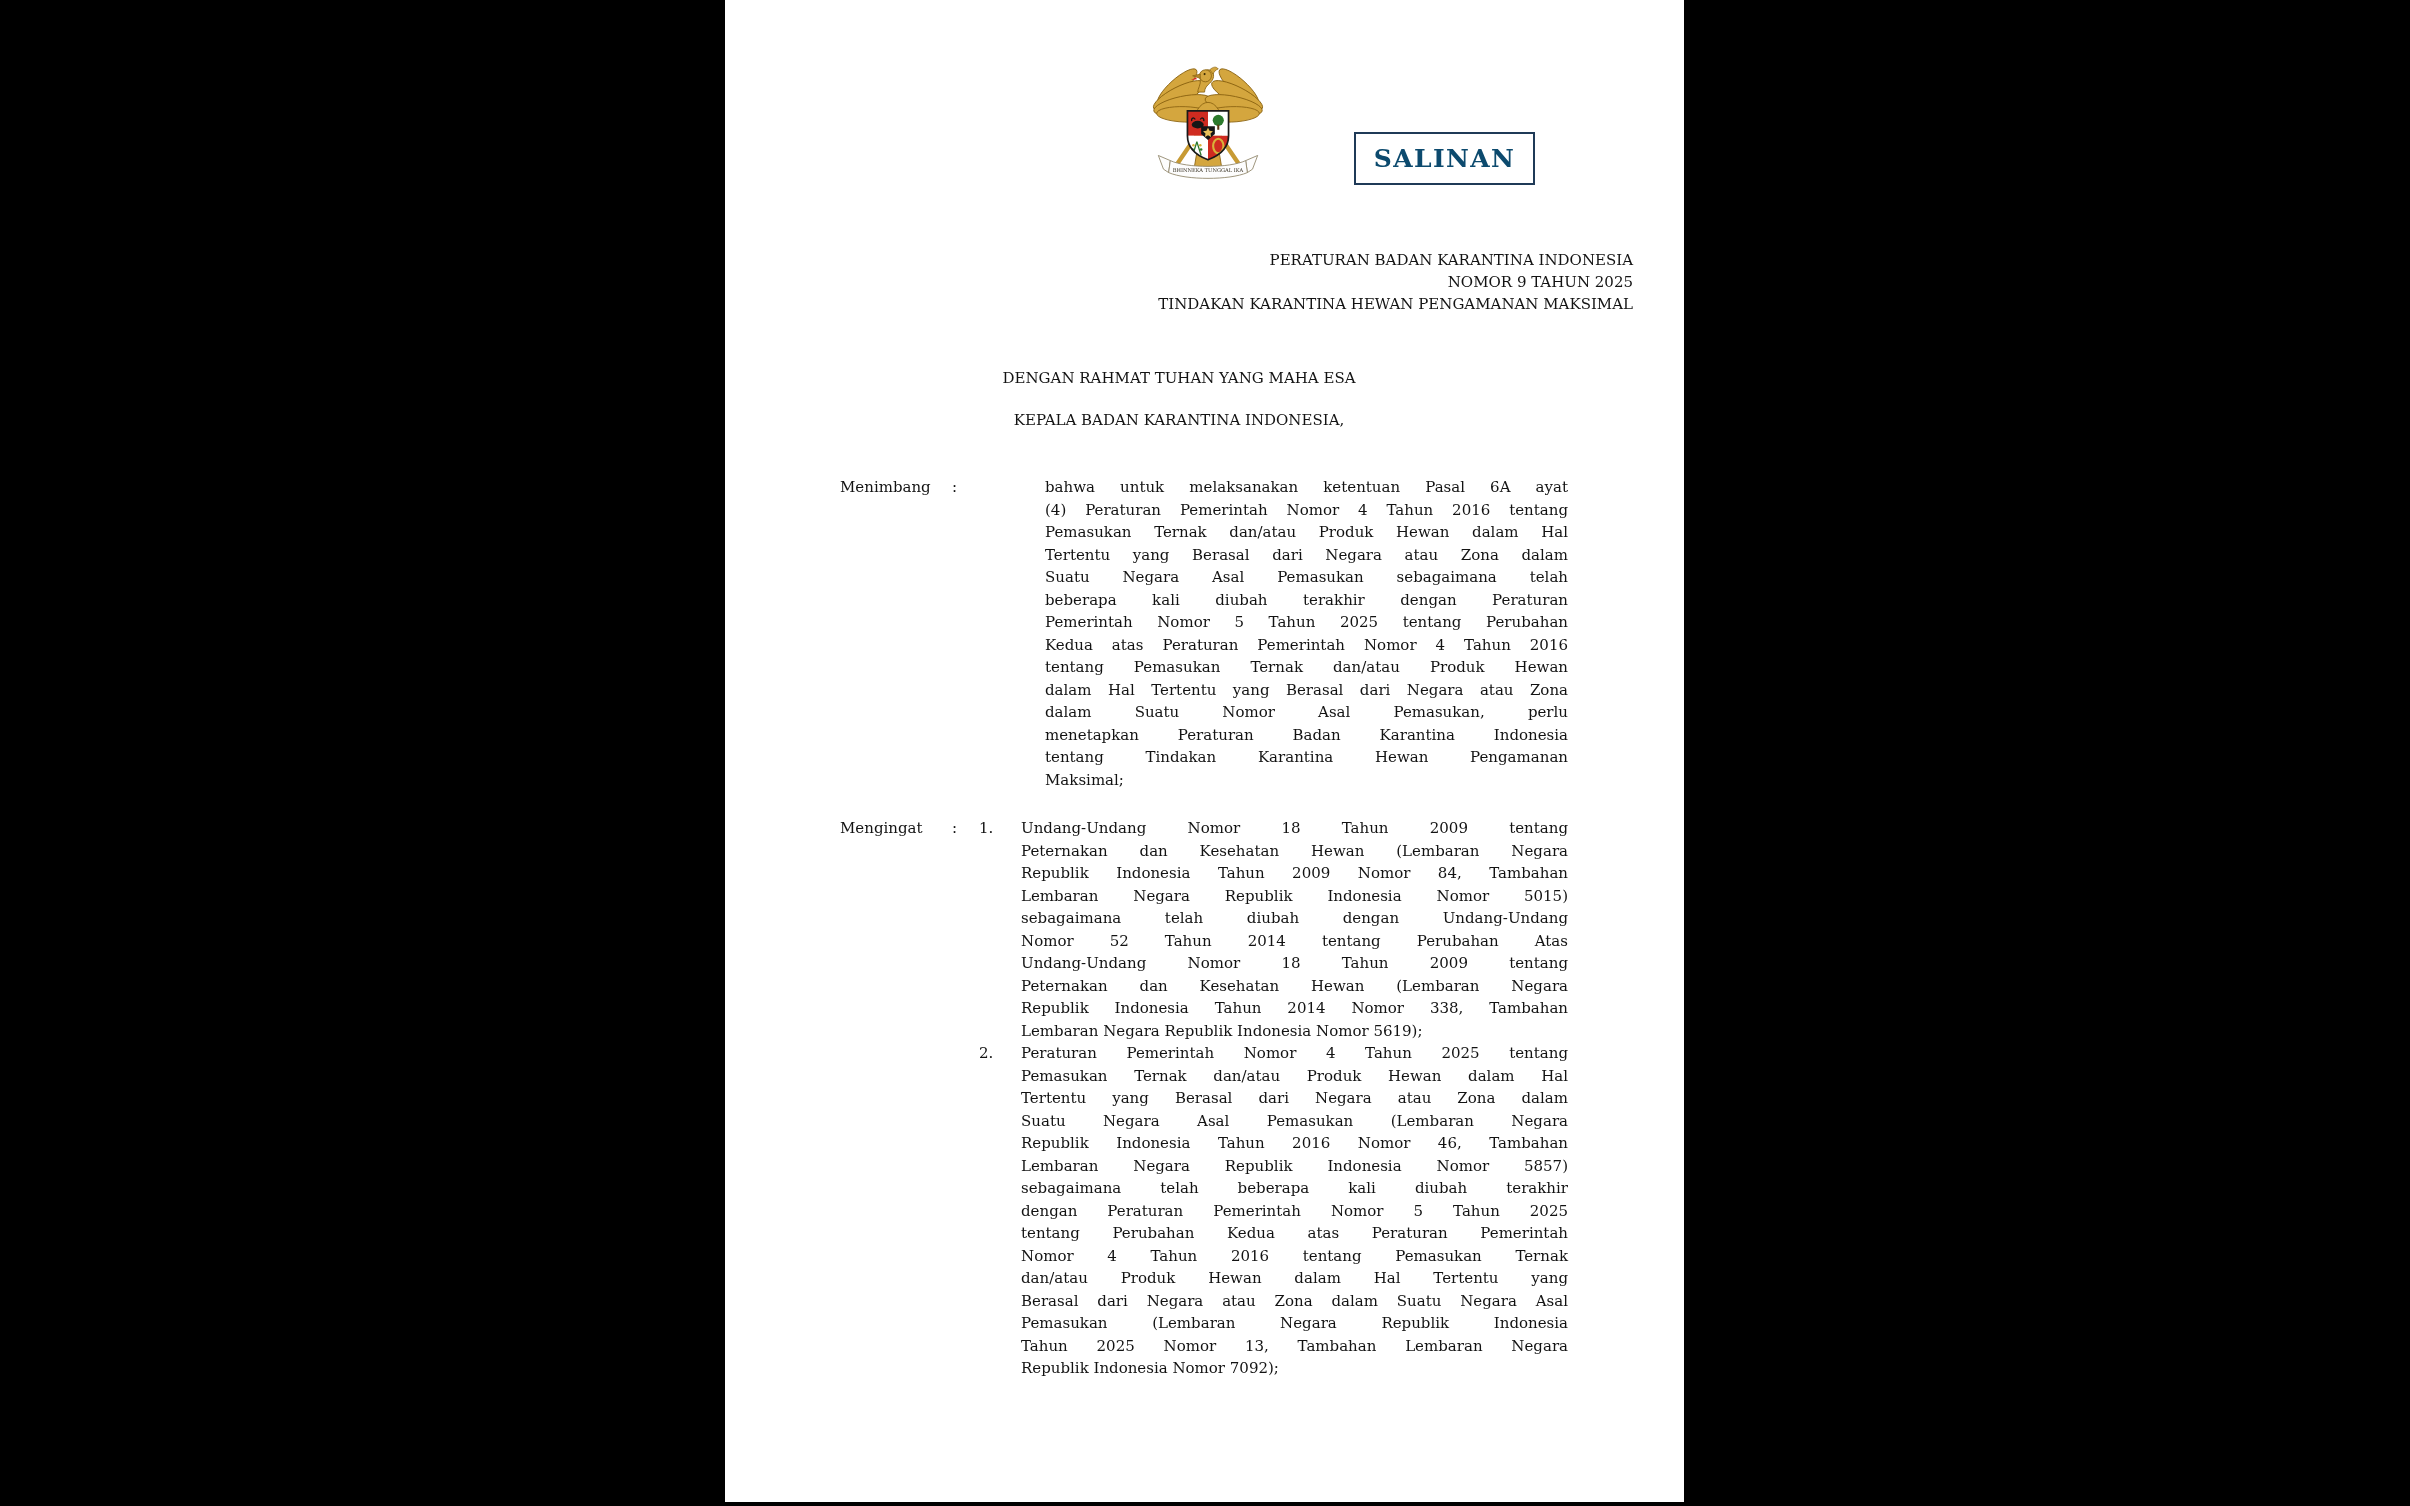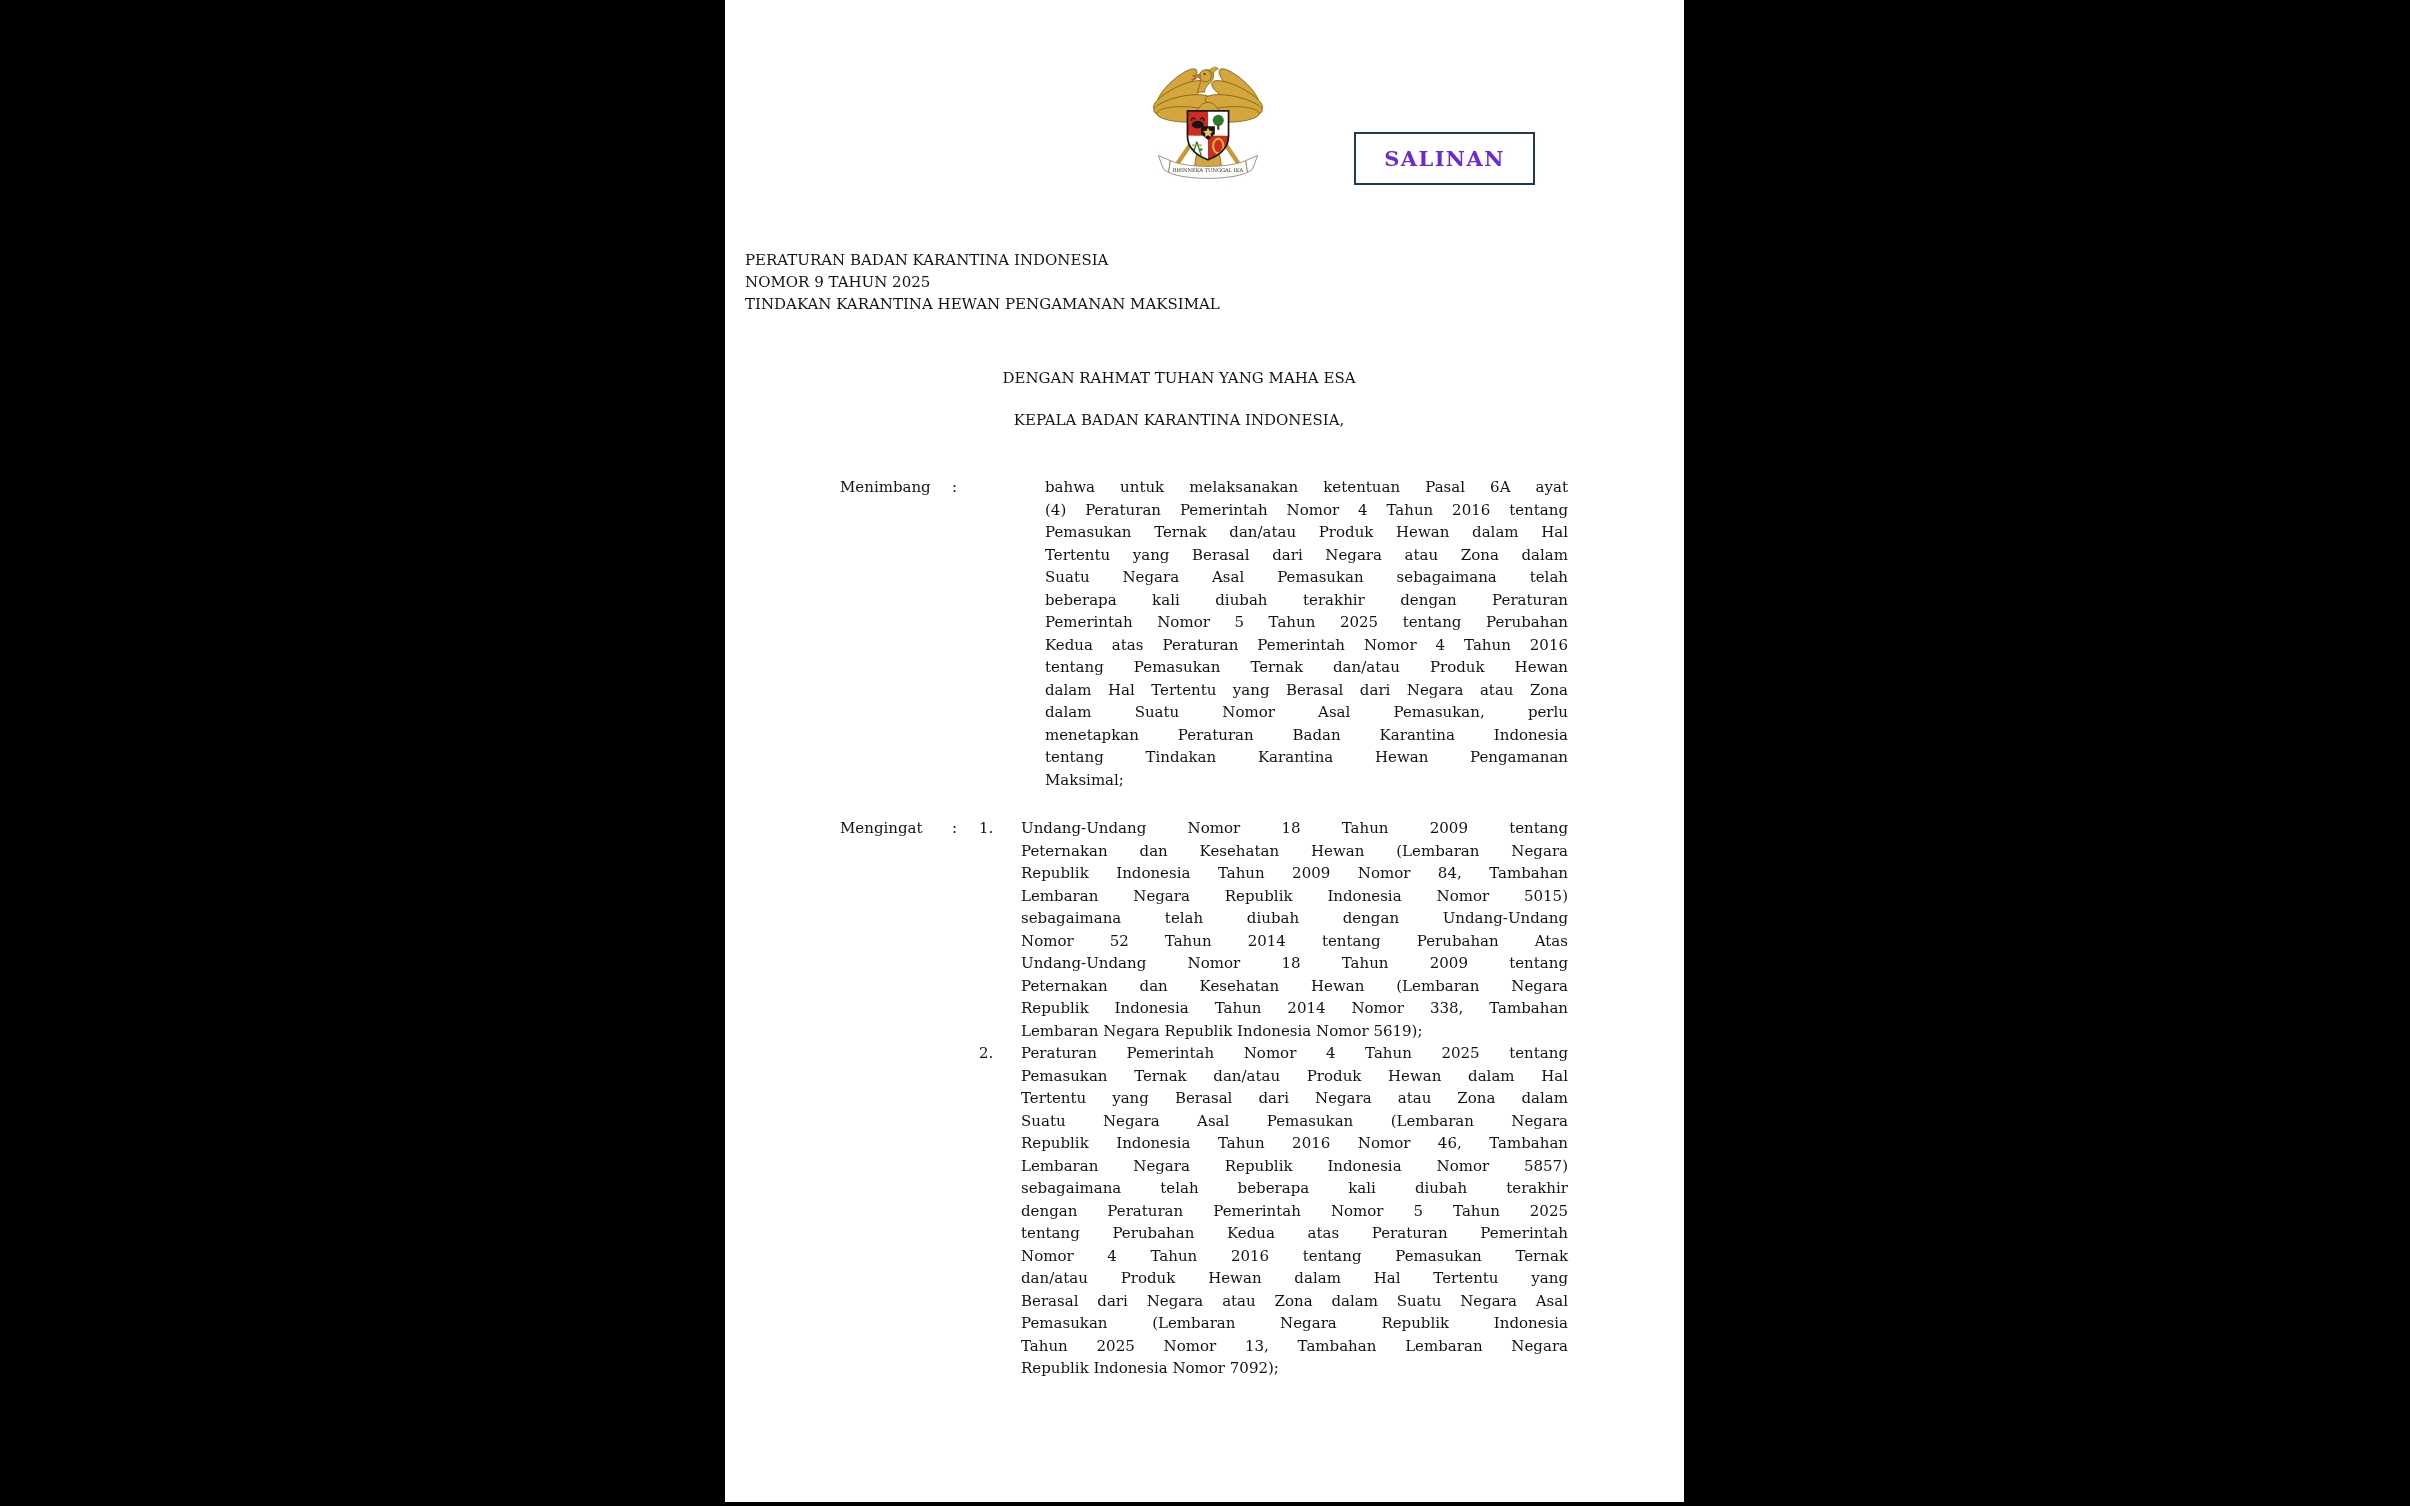--- a/index.html
+++ b/index.html
@@ -18,30 +18,30 @@
   }
   
   .emblem{position:absolute;left:419px;top:51px;width:128px;height:137px;}
   
   .stamp{
     position:absolute;left:629px;top:132px;width:181px;height:53px;
     box-sizing:border-box;border:2.8px solid #1f3a57;
     display:flex;align-items:center;justify-content:center;
   }
   .stamp span{
-    font-size:21px;font-weight:bold;color:#6d28d9;
+    font-size:25px;font-weight:bold;color:#0c4a6e;
     letter-spacing:1.4px;
     font-family:"DejaVu Serif","Liberation Serif",serif;
   }
   
   .title-block{
     position:absolute;left:0;top:249px;width:908px;
     text-align:center;font-size:15px;line-height:22px;
   }
-  .tline{text-align:left;margin-left:20px;}
+  .tline{text-align:right;}
   .invocation,.authority{
     position:absolute;left:0;width:908px;
     text-align:center;font-size:15px;line-height:22px;
   }
   .invocation{top:367px;}
   .authority{top:409px;}
   
   .row-label{position:absolute;left:115px;font-size:15px;line-height:22.5px;}
   .row-colon{position:absolute;left:227px;font-size:15px;line-height:22.5px;}
   .menimbang-label,.menimbang-colon{top:476px;}

